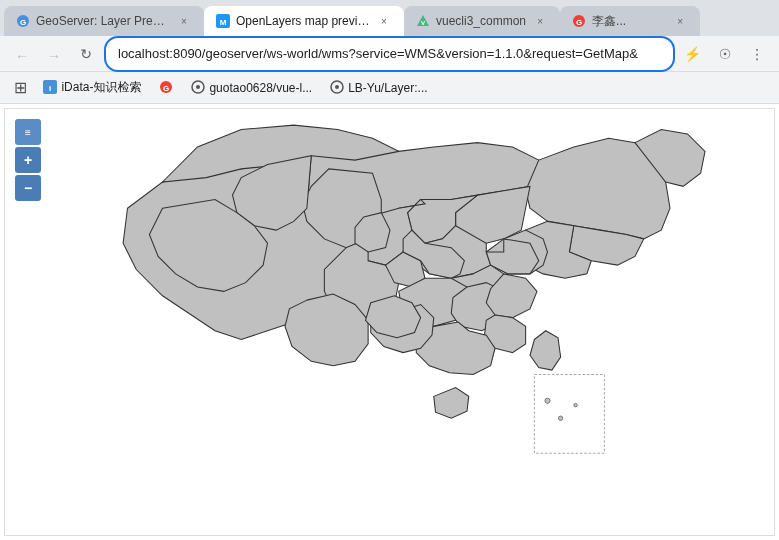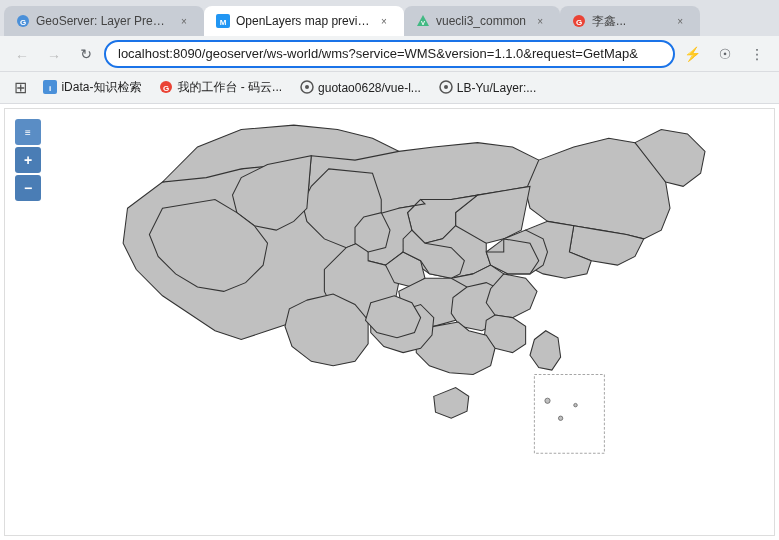--- a/index.html
+++ b/index.html
@@ -33,21 +33,21 @@
       display: flex; align-items: center; background: #f1f3f4; height: 36px;
       padding: 4px 8px; gap: 4px; border-bottom: 1px solid #dadce0; flex-shrink: 0;
     }
     .toolbar-btn {
       width: 28px; height: 28px; border: none; background: transparent;
       border-radius: 50%; display: flex; align-items: center; justify-content: center;
       cursor: pointer; color: #5f6368; font-size: 14px;
     }
     .toolbar-btn.disabled { color: #bbb; cursor: default; }
     .address-bar {
-      flex: 1; height: 28px; border-radius: 14px; border: 2px solid #1a73e8;
+      flex: 1; height: 36px; border-radius: 14px; border: 2px solid #1a73e8;
       background: #fff; padding: 0 12px; font-size: 13px; color: #222;
       display: flex; align-items: center; overflow: hidden;
     }
     .address-text { font-size: 13px; color: #222; white-space: nowrap; overflow: hidden; text-overflow: ellipsis; }
 
     
     .bookmarks-bar {
       display: flex; align-items: center; background: #f1f3f4; height: 32px;
       padding: 0 8px; gap: 2px; border-bottom: 1px solid #dadce0; flex-shrink: 0; overflow: hidden;
     }
@@ -172,21 +172,20 @@
     </div>
 
 
     <div class="bookmark-item">
       <span class="bookmark-icon">
         <svg width="14" height="14" viewBox="0 0 14 14">
           <circle cx="7" cy="7" r="6" fill="#ea4335"></circle>
           <text x="7" y="11" font-size="8" fill="white" text-anchor="middle" font-weight="bold">G</text>
         </svg>
       </span>
-      <span>我的工作台 - 码云...</span>
     </div>
 
     <div class="bookmark-item">
       <span class="bookmark-icon">
         <svg width="14" height="14" viewBox="0 0 14 14">
           <circle cx="7" cy="7" r="6" fill="none" stroke="#555" stroke-width="1.5"></circle>
           <circle cx="7" cy="7" r="2" fill="#555"></circle>
         </svg>
       </span>
       <span>guotao0628/vue-l...</span>

